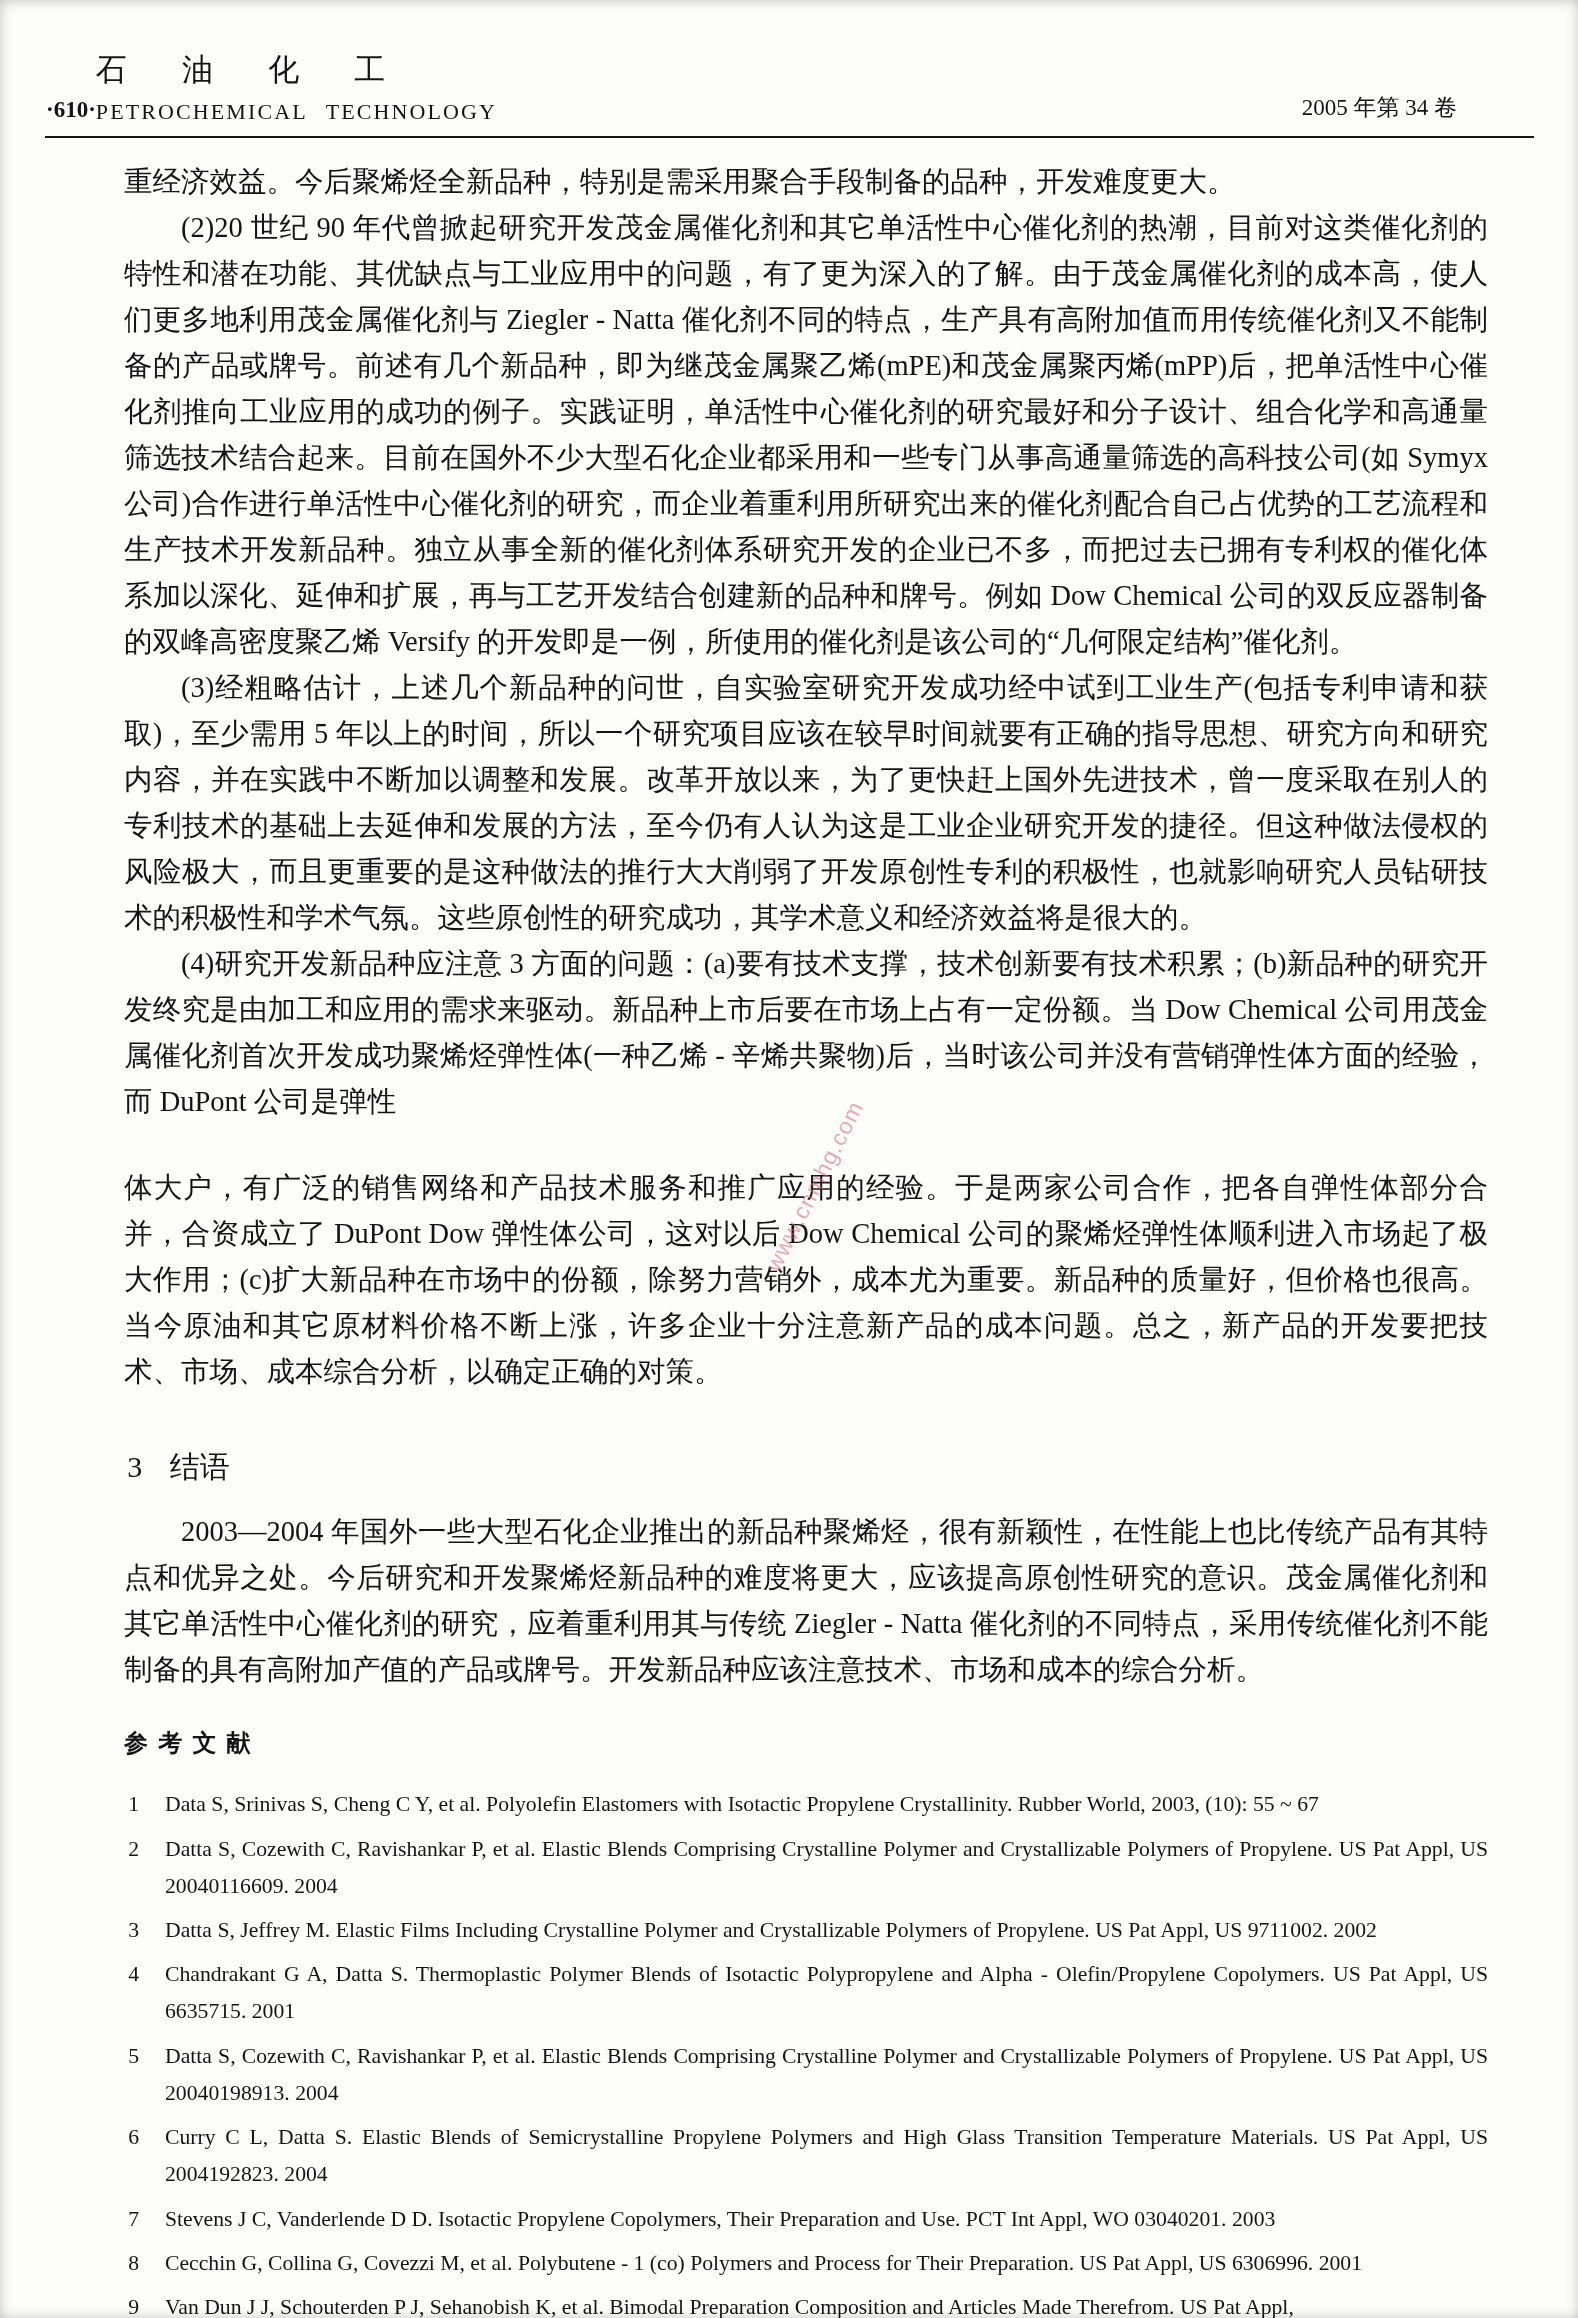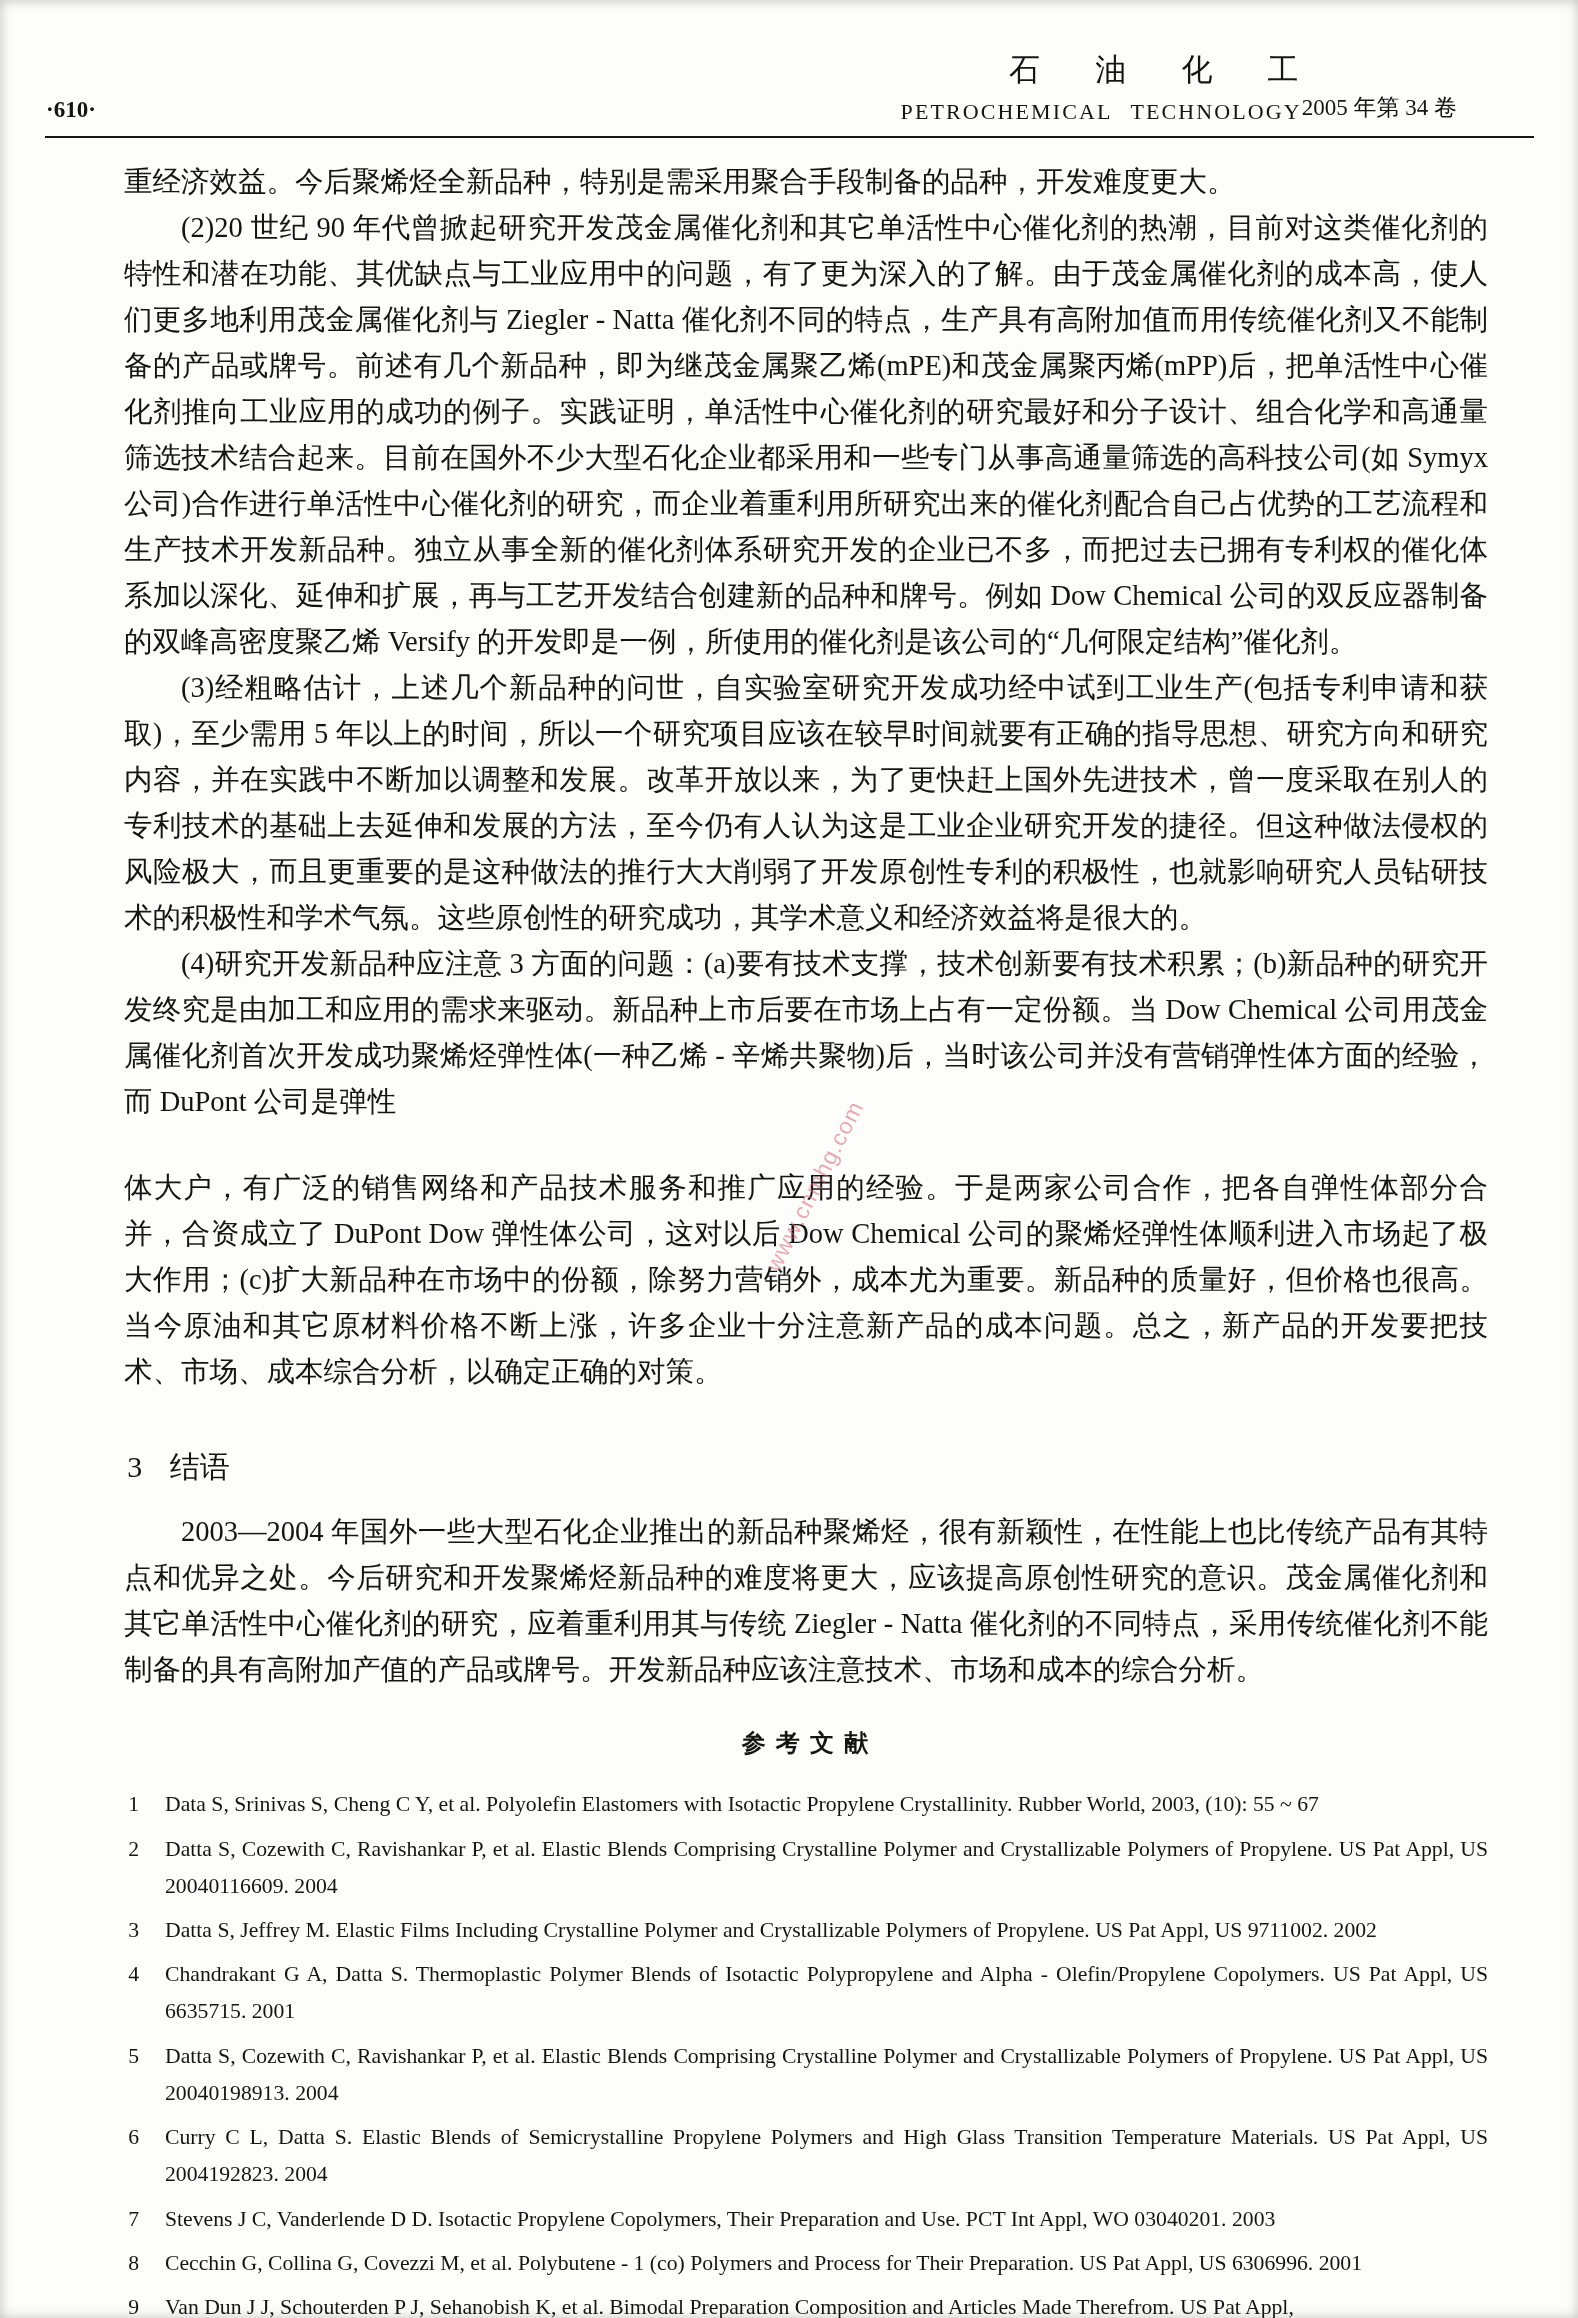--- a/index.html
+++ b/index.html
@@ -11,21 +11,21 @@
     background:#fdfdfb;
     color:#141414;
     overflow:hidden;
     box-shadow:0 0 12.7px rgba(0,0,0,.25) inset;
   }
   .page-header {
     display:flex; align-items:flex-end; justify-content:space-between;
     padding:49px 122px 0 46px;
   }
   .hdr-left { font-size:23px; white-space:nowrap; padding-bottom:2.1px;font-weight:bold; }
-  .hdr-center { flex:1; text-align:right;font-family:Liberation Serif, serif; }
+  .hdr-center { flex:1; text-align:left;font-family:Liberation Serif, serif; }
   .journal-cn { font-size:31px; word-spacing:41px; letter-spacing:3.2px; }
   .journal-en { font-size:22px; letter-spacing:2.1px; word-spacing:11.6px; margin-top:8px; }
   .hdr-right { font-size:23px; white-space:nowrap; padding-bottom:2.1px; }
   .header-rule { height:2.6px; background:#161616; margin:10.6px 45px 0 45px; }
 
   .columns { display:flex; gap:40px; margin:21px 91px 0 124px;flex-direction:column; }
   .col { flex:1; min-width:0; }
 
   .cn-text {
     font-size:28.5px; line-height:46px;
@@ -34,21 +34,21 @@
   .cn-text.indent { text-indent:2em; }
 
   .section-heading {
     font-size:30px; font-weight:normal;
     margin:27.5px 0 21px 3.2px;
     display:flex; align-items:baseline;
   }
   .section-heading .sec-title { margin-left:27.5px;margin-top:24px; }
 
   .ref-heading {
-    text-align:center; font-weight:bold; font-size:24px;
+    font-weight:bold; font-size:24px;
     letter-spacing:2.1px; margin:34px 0 27.5px 0;
   }
   .refs { list-style:none; }
   .ref-item { display:flex; margin-bottom:7.4px; }
   .ref-num {
     flex:none; width:41px; padding-left:4.2px;
     font-size:21.7px; line-height:37px;
     font-family:"Liberation Serif","DejaVu Serif",serif;
   }
   .ref-body {

